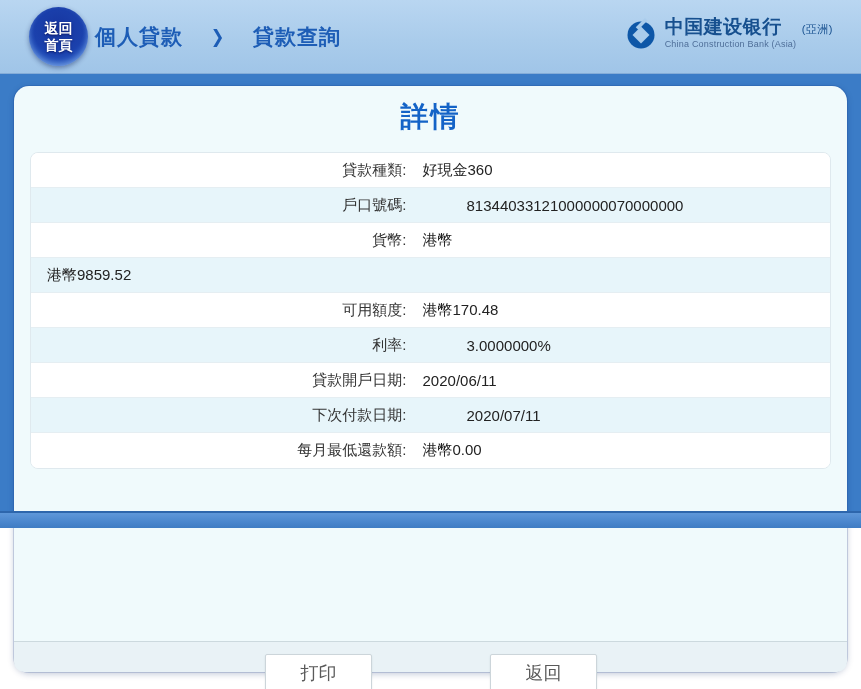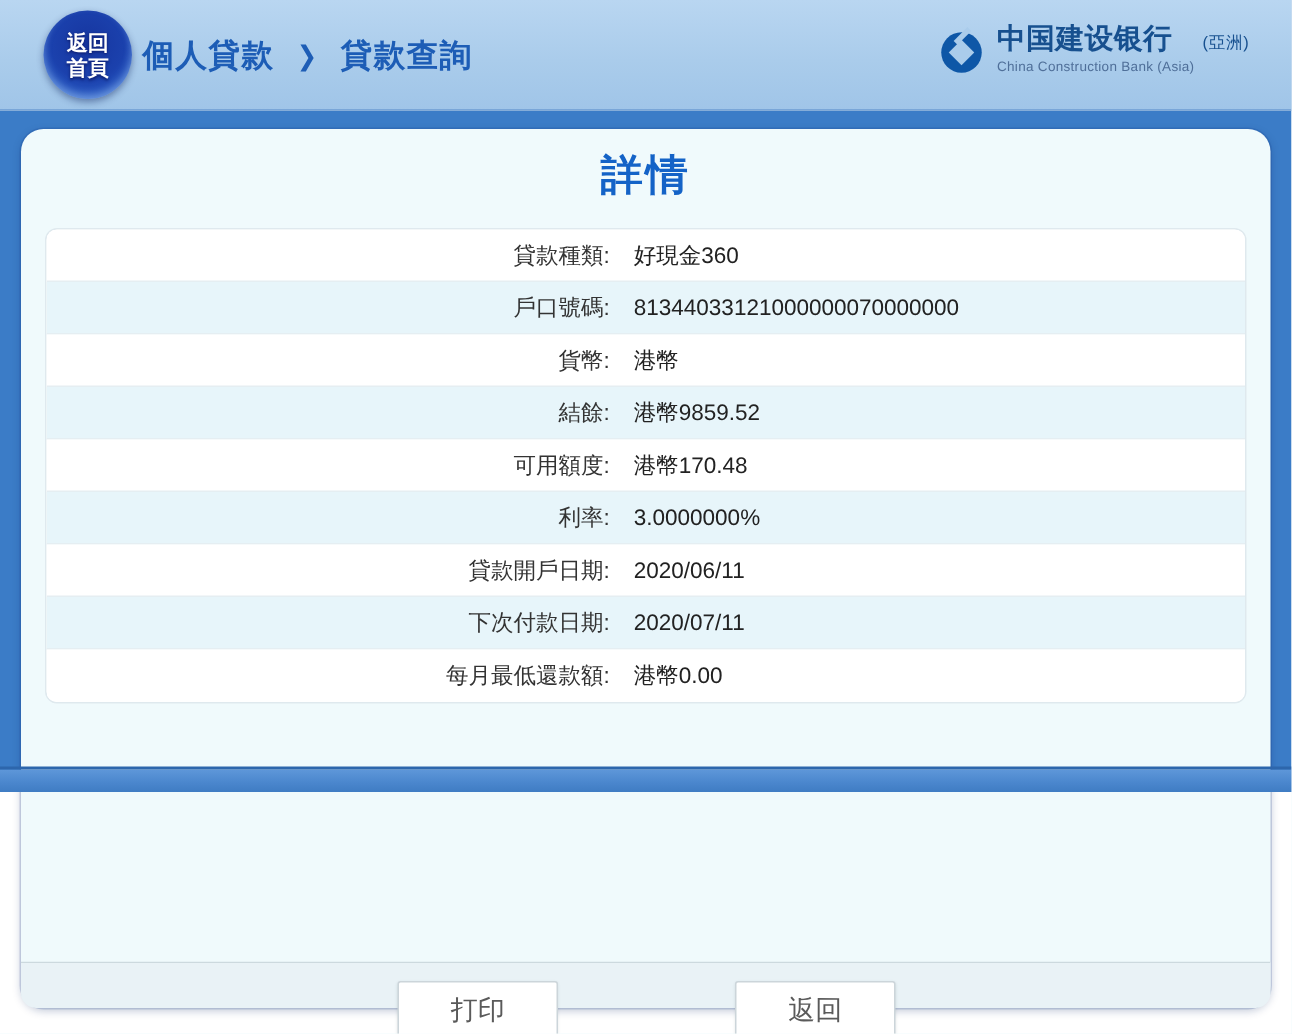--- a/index.html
+++ b/index.html
@@ -28,21 +28,21 @@
     box-shadow: 0 2px 5px rgba(10,30,90,0.45), inset 0 -3px 5px rgba(140,180,235,0.55);
     color: #ffffff; font-weight: bold; font-size: 14px; line-height: 1.2;
     text-shadow: 0 1px 2px rgba(0,0,60,0.6);
     display: flex; flex-direction: column; align-items: center; justify-content: center;
     font-family: inherit;
   }
   .breadcrumb {
     position: absolute; left: 95px; top: 0; height: 74px;
     display: flex; align-items: center;
     color: var(--nav-blue, #1d5db6);
-    font-weight: bold; font-size: 21px; letter-spacing: 1px;
+    font-weight: bold; font-size: 21px; letter-spacing: 1px; gap: 13px;
   }
   .breadcrumb .crumb { cursor: pointer; }
   .breadcrumb .sep {
     margin: 0 14px; font-size: 18px; font-weight: bold;
     transform: scaleX(0.9);
   }
   .logo {
     position: absolute; right: 28px; top: 17px;
     display: flex; align-items: center; gap: 7px;
   }
@@ -79,21 +79,21 @@
     overflow: hidden;
   }
   .row {
     display: flex; align-items: center;
     height: 35px;
     background: #ffffff;
     border-bottom: 1px solid #e5eef2;
     font-size: 15px; color: #2d2d2d;
   }
   .row:last-child { border-bottom: none; }
-  .row.alt { background: var(--row-alt, #e7f5fa); }
+  .row.alt { background: var(--row-alt, #e7f5fa); gap: 44px; }
   .row .label {
     width: 47%; text-align: right;
     color: #333333;
   }
   .row .value {
     flex: 1; text-align: left; padding-left: 16px;
     color: #222222;
   }
 
   
@@ -169,21 +169,20 @@
     <div class="label">戶口號碼:</div>
     <div class="value">81344033121000000070000000</div>
   </div>
 
   <div class="row">
     <div class="label">貨幣:</div>
     <div class="value">港幣</div>
   </div>
 
   <div class="row alt">
-    <div class="label">結餘:</div>
     <div class="value">港幣9859.52</div>
   </div>
 
   <div class="row">
     <div class="label">可用額度:</div>
     <div class="value">港幣170.48</div>
   </div>
 
   <div class="row alt">
     <div class="label">利率:</div>

